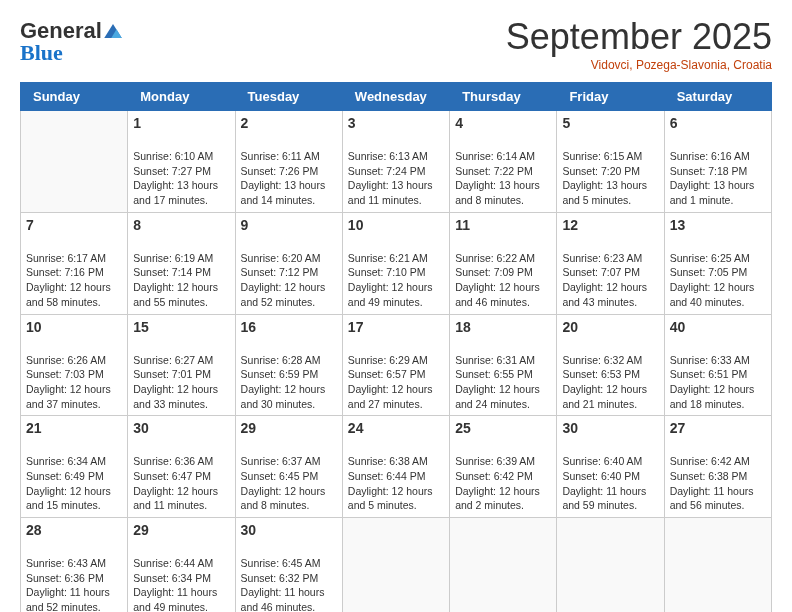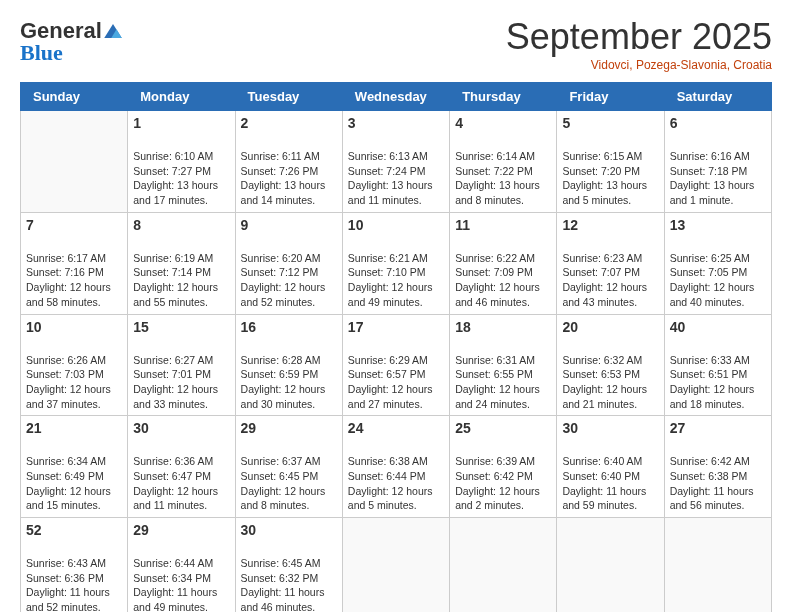--- a/index.html
+++ b/index.html
@@ -237,21 +237,21 @@
           <span class="day-num">30</span>
           <div class="day-info">Sunrise: 6:40 AM<br>Sunset: 6:40 PM<br>Daylight: 11 hours<br>and 59 minutes.</div>
         </td>
         <td>
           <span class="day-num">27</span>
           <div class="day-info">Sunrise: 6:42 AM<br>Sunset: 6:38 PM<br>Daylight: 11 hours<br>and 56 minutes.</div>
         </td>
       </tr>
       <tr>
         <td>
-          <span class="day-num">52</span>
+          <span class="day-num">28</span>
           <div class="day-info">Sunrise: 6:43 AM<br>Sunset: 6:36 PM<br>Daylight: 11 hours<br>and 52 minutes.</div>
         </td>
         <td>
           <span class="day-num">29</span>
           <div class="day-info">Sunrise: 6:44 AM<br>Sunset: 6:34 PM<br>Daylight: 11 hours<br>and 49 minutes.</div>
         </td>
         <td>
           <span class="day-num">30</span>
           <div class="day-info">Sunrise: 6:45 AM<br>Sunset: 6:32 PM<br>Daylight: 11 hours<br>and 46 minutes.</div>
         </td>

